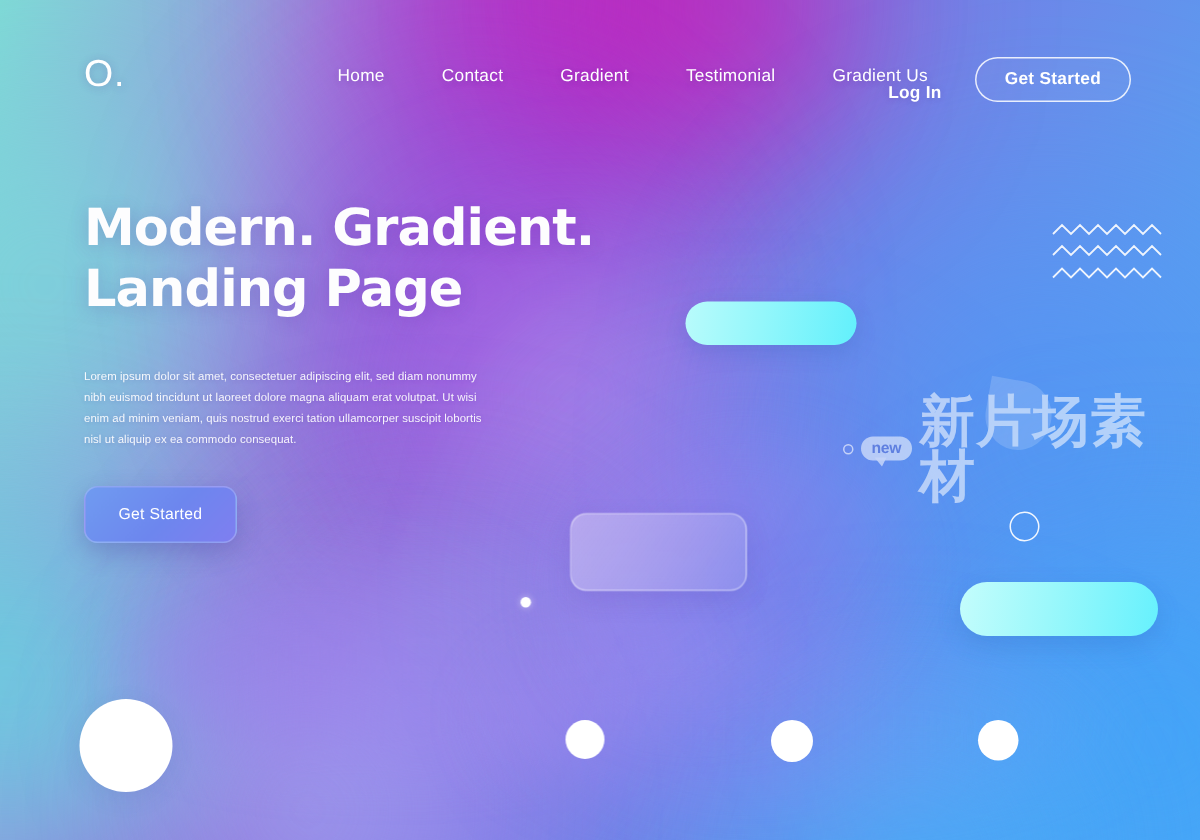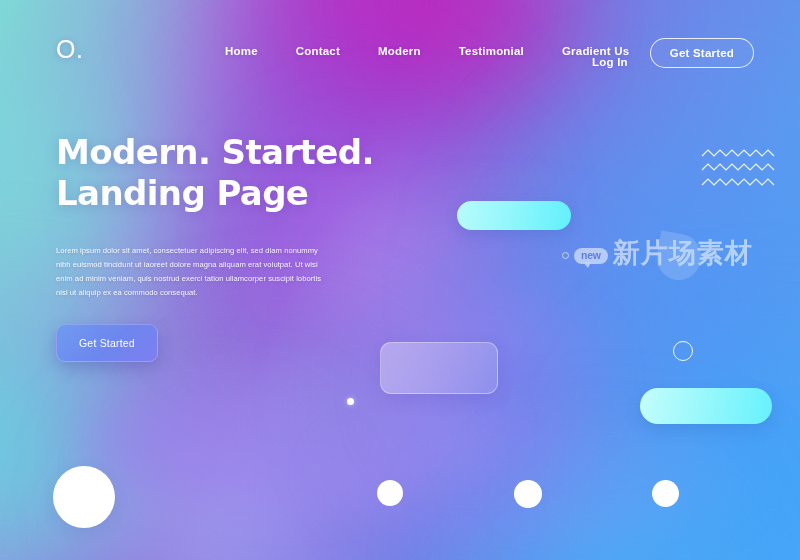--- a/index.html
+++ b/index.html
@@ -73,21 +73,21 @@
   #logo {
     position:absolute; left:56px; top:35px;
     color:#fff; font-size:25px; font-weight:400; letter-spacing:.5px;
     text-shadow:0 1px 6px rgba(80,40,140,.25);
   }
   #nav-links {
     position:absolute; left:225px; top:45px;
     display:flex; gap:38px; align-items:center;
   }
   .nav-link {
-    color:#fff; font-size:11.5px; font-weight:700;
+    color:#fff; font-size:11.5px; font-weight:400;
     letter-spacing:.2px; white-space:nowrap;
     text-shadow:0 1px 4px rgba(80,40,140,.22);
   }
   #nav-right {
     position:absolute; right:46px; top:38px;
     display:flex; align-items:flex-end; gap:22px;font-weight:bold;
   }
   #login-link {
     color:#fff; font-size:11.5px; letter-spacing:.2px;
     text-shadow:0 1px 4px rgba(80,40,140,.22);
@@ -156,44 +156,44 @@
   #circle-big { left:53px; top:466px; width:62px; height:62px; border-radius:50%;
     background:#fff; box-shadow:0 4px 16px rgba(60,50,150,.10); }
   #circle-s1 { left:377px; top:480px; width:26px; height:26px; border-radius:50%; background:#fff; }
   #circle-s2 { left:514px; top:480px; width:28px; height:28px; border-radius:50%; background:#fff; }
   #circle-s3 { left:652px; top:480px; width:27px; height:27px; border-radius:50%; background:#fff; }
 
   #zigzag { left:700px; top:148px; width:76px; height:42px; }
 
   
   #watermark {
-    position:absolute; left:562px; top:242px; z-index:40;
+    position:absolute; left:562px; top:262px; z-index:40;
     display:flex; align-items:center; gap:5px;
     opacity:.62;
   }
   #wm-ring {
     width:7px; height:7px; border-radius:50%;
     border:1.4px solid #fff; flex:none;
   }
   #wm-badge {
     position:relative;
     background:rgba(255,255,255,.88);
     color:#5f78d8; font-weight:700; font-size:10.5px;
     padding:2.5px 7px 3px; border-radius:9px;
     letter-spacing:-.2px; line-height:1;
   }
   #wm-badge:after {
     content:""; position:absolute; left:9px; bottom:-4px;
     border-left:5px solid transparent; border-right:3px solid transparent;
     border-top:6px solid rgba(255,255,255,.88);
   }
   #wm-text {
-    color:rgba(255,255,255,.9); font-size:27px; font-weight:700;
+    color:rgba(255,255,255,.9); font-size:37px; font-weight:700;
     letter-spacing:1px; line-height:1;
-    font-family:Liberation Mono, monospace;
+    font-family:Liberation Sans, sans-serif;
   }
   #wm-leaf {
     position:absolute; left:95px; top:-8px;
     width:44px; height:46px;
     background:rgba(255,255,255,.26);
     border-radius:0 60% 60% 60%;
     transform:rotate(10deg);
     z-index:-1;
   }
 </style>
@@ -237,33 +237,33 @@
       <polyline points="2,37 8,31 14,37 20,31 26,37 32,31 38,37 44,31 50,37 56,31 62,37 68,31 74,37"></polyline>
     </g>
   </svg>
 
   <div id="navbar">
     <div id="logo">O.</div>
 
     <nav id="nav-links">
       <a class="nav-link">Home</a>
       <a class="nav-link">Contact</a>
-      <a class="nav-link">Modern</a>
+      <a class="nav-link">Gradient</a>
       <a class="nav-link">Testimonial</a>
       <a class="nav-link">Gradient Us</a>
     </nav>
 
     <div id="nav-right">
       <a id="login-link">Log In</a>
       <a id="nav-cta">Get Started</a>
     </div>
   </div>
 
   <div id="hero">
-    <h1 id="hero-title">Modern. Started.
+    <h1 id="hero-title">Modern. Gradient.
 Landing Page</h1>
     <p id="hero-sub">Lorem ipsum dolor sit amet, consectetuer adipiscing elit, sed diam nonummy nibh euismod tincidunt ut laoreet dolore magna aliquam erat volutpat. Ut wisi enim ad minim veniam, quis nostrud exerci tation ullamcorper suscipit lobortis nisl ut aliquip ex ea commodo consequat.</p>
     <a id="hero-cta">Get Started</a>
   </div>
 
   <div id="watermark">
     <div id="wm-ring"></div>
     <div id="wm-badge">new</div>
     <div id="wm-text">新片场素材</div>
     <div id="wm-leaf"></div>

